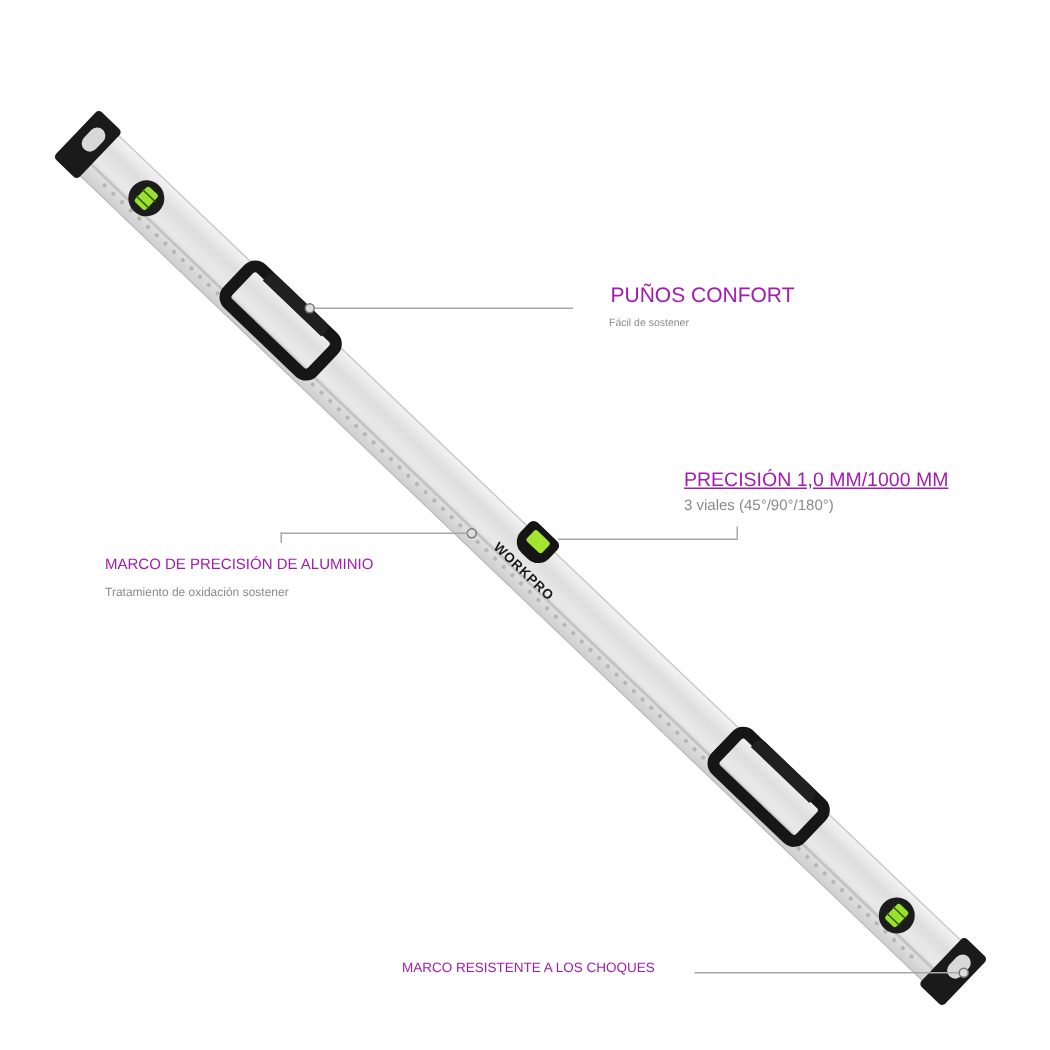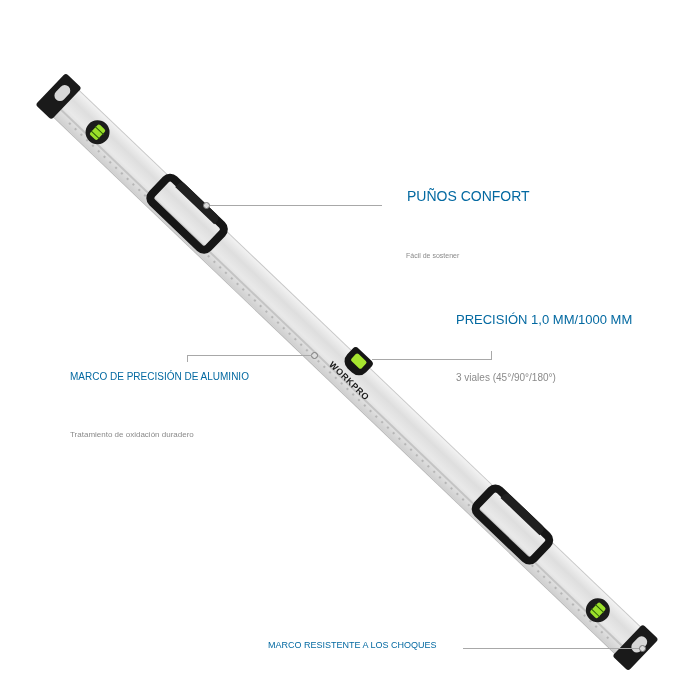--- a/index.html
+++ b/index.html
@@ -88,24 +88,24 @@
       position: absolute; background: #a8a8a8; height: 1px;
     }
     .leader-v {
       position: absolute; background: #a8a8a8; width: 1px;
     }
     .dot {
       position: absolute; width: 5px; height: 5px; border-radius: 50%;
       border: 1px solid #777; background: #ddd;
     }
     .label-title {
-      position: absolute; color: #0369a1; white-space: nowrap;
+      position: absolute; color: #a21caf; white-space: nowrap;
     }
     .label-sub {
-      position: absolute; color: #8a8a8a; white-space: nowrap; margin-top: 40px;
+      position: absolute; color: #8a8a8a; white-space: nowrap;
     }
   </style>
 </head>
 <body>
 
 <div class="level-wrap">
   <div class="level">
     <div class="bar"></div>
     <div class="bar-edge"></div>
     <div class="holes"></div>
@@ -143,24 +143,24 @@
   </div>
 </div>
 
 <div class="dot" style="left:203px; top:202px;"></div>
 <div class="leader" style="left:210px; top:205px; width:172px;"></div>
 <div class="label-title" style="left:407px; top:188px; font-size:14px;">PUÑOS CONFORT</div>
 <div class="label-sub" style="left:406px; top:212px; font-size:7px;">Fácil de sostener</div>
 
 <div class="leader" style="left:372px; top:359px; width:120px;"></div>
 <div class="leader-v" style="left:491px; top:351px; height:8px;"></div>
-<div class="label-title" style="left:456px; top:312px; font-size:13px;">PRECISIÓN 1,0 MM/1000 MM</div>
+<div class="label-title" style="left:456px; top:312px; font-size:13px;text-decoration:underline;">PRECISIÓN 1,0 MM/1000 MM</div>
 <div class="label-sub" style="left:456px; top:332px; font-size:10px;">3 viales (45°/90°/180°)</div>
 
 <div class="dot" style="left:311px; top:352px;"></div>
 <div class="leader" style="left:187px; top:355px; width:125px;"></div>
 <div class="leader-v" style="left:187px; top:355px; height:7px;"></div>
 <div class="label-title" style="left:70px; top:371px; font-size:10px;">MARCO DE PRECISIÓN DE ALUMINIO</div>
-<div class="label-sub" style="left:70px; top:390px; font-size:8px;">Tratamiento de oxidación duradero</div>
+<div class="label-sub" style="left:70px; top:390px; font-size:8px;">Tratamiento de oxidación sostener</div>
 
 <div class="leader" style="left:463px; top:648px; width:178px;"></div>
 <div class="dot" style="left:639px; top:645px;"></div>
 <div class="label-title" style="left:268px; top:640px; font-size:9px;">MARCO RESISTENTE A LOS CHOQUES</div>
 
 </body></html>

